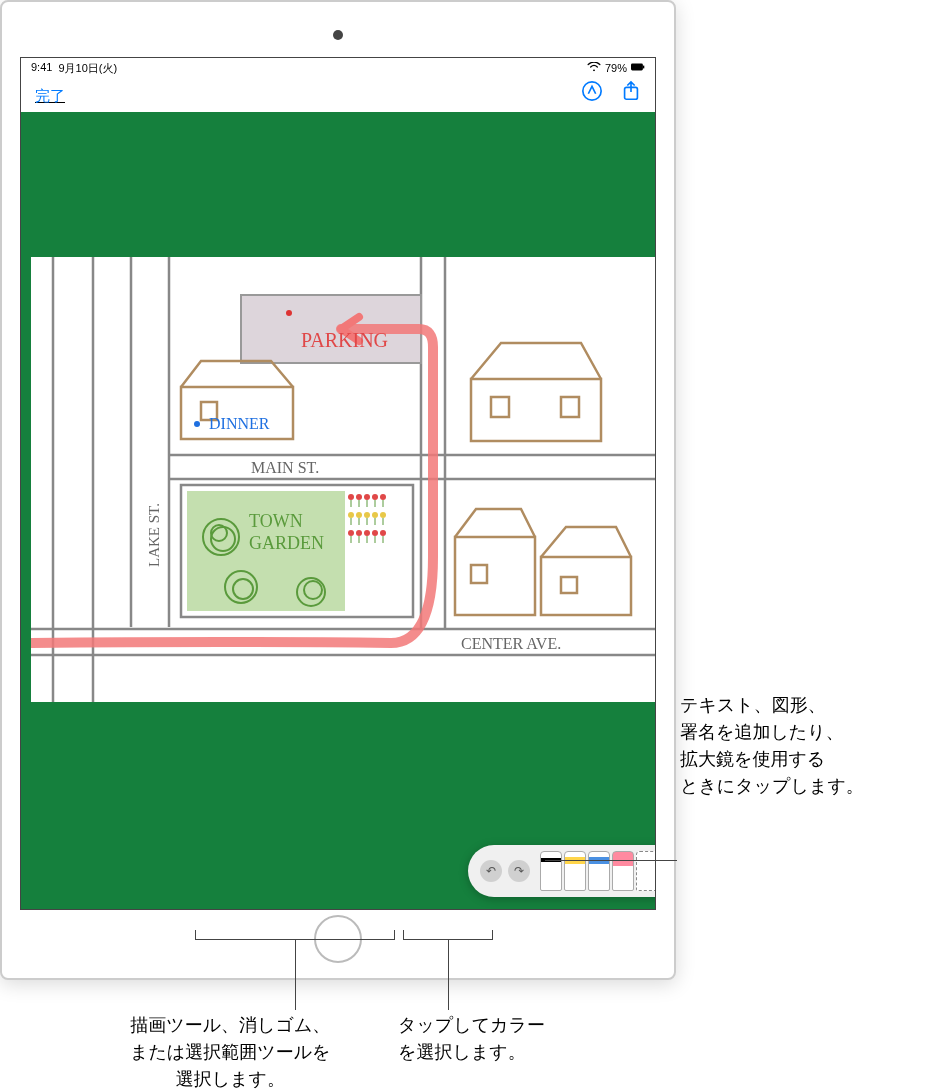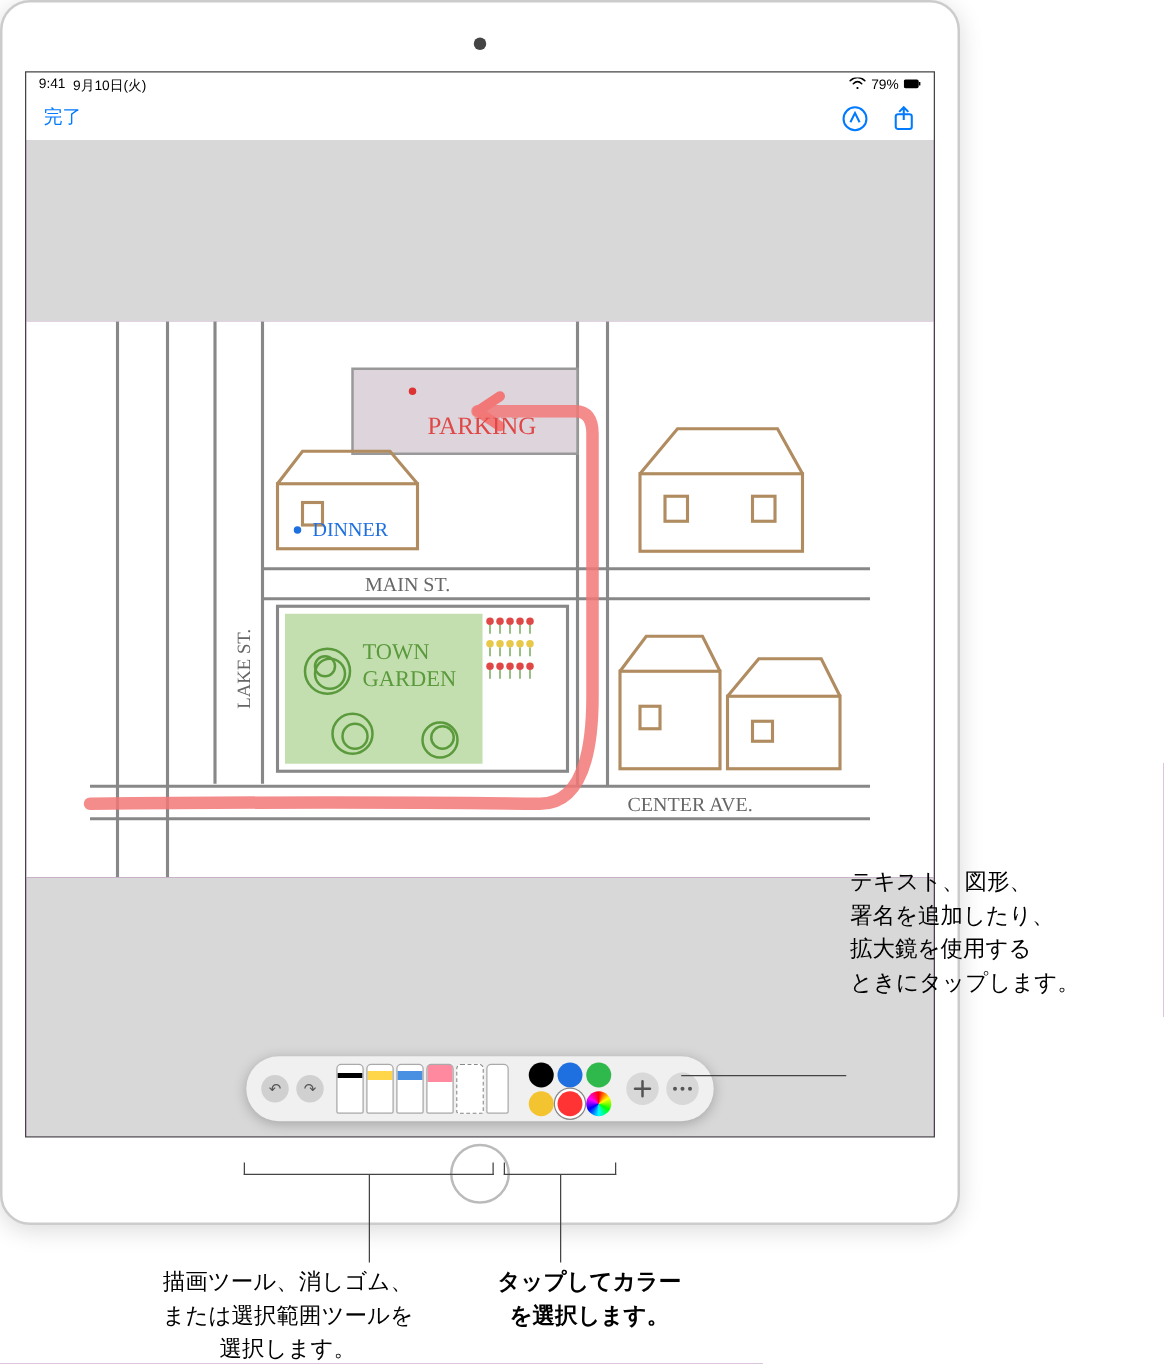--- a/index.html
+++ b/index.html
@@ -1,48 +1,48 @@
 <!DOCTYPE html>
 <html><head>
 <meta charset="utf-8">
 <style>
   * { box-sizing: border-box; margin: 0; padding: 0; }
   body { background: #fff; font-family: -apple-system, "Hiragino Sans", sans-serif; width: 931px; height: 1091px; position: relative; }
   
   .ipad-frame {
     position: absolute;
     left: 0; top: 0;
-    width: 768px; height: 980px;
+    width: 676px; height: 980px;
     background: #fff;
-    border-radius: 24px;
+    border-radius: 8px;
     border: 2px solid #ccc;
     box-shadow: 0 4px 20px rgba(0,0,0,0.15);
   }
   .camera { position: absolute; top: 28px; left: 50%; transform: translateX(-50%); width: 10px; height: 10px; border-radius: 50%; background: #444; }
   .home-btn { position: absolute; bottom: 15px; left: 50%; transform: translateX(-50%); width: 48px; height: 48px; border-radius: 50%; border: 2px solid #bbb; background: #fff; }
   
   .screen {
     position: absolute;
     left: 18px; right: 18px; top: 55px; bottom: 68px;
     background: #fff;
     border: 1px solid #444;
     overflow: hidden;
   }
   
   .status-bar { display: flex; justify-content: space-between; align-items: center; padding: 3px 10px; font-size: 11px; height: 20px; }
   .status-left { display: flex; gap: 6px; }
   .status-right { display: flex; gap: 4px; align-items: center; }
   .wifi-icon, .battery-icon { width: 14px; height: 10px; }
   
-  .nav-bar { display: flex; justify-content: space-between; align-items: flex-start; padding: 6px 14px; height: 34px; }
+  .nav-bar { display: flex; justify-content: space-between; align-items: flex-end; padding: 6px 14px; height: 34px; text-decoration: underline; }
   .nav-left { color: #007aff; font-size: 15px; }
   .nav-right { display: flex; gap: 18px; align-items: center; }
   .nav-icon { color: #007aff; }
   
-  .content-area { background: #701a75; height: calc(100% - 54px); display: flex; flex-direction: column; }
+  .content-area { background: #15803d; height: calc(100% - 54px); display: flex; flex-direction: column; align-items: flex-end; }
   .grey-band { flex: 0 0 auto; background: #d8d8d8; }
   .grey-top { height: 145px; }
   .grey-bottom { flex: 1; position: relative; }
   
   .sketch-canvas { background: #fff; height: 445px; position: relative; overflow: hidden; }
   .sketch-canvas svg { width: 100%; height: 100%; }
   
   .markup-toolbar {
     position: absolute;
     bottom: 12px; left: 50%; transform: translateX(-50%);
@@ -287,21 +287,21 @@
     </div>
   </div>
 </div>
 
 <div class="callout" style="left:680px; top:692px; white-space:pre-line;">テキスト、図形、
 署名を追加したり、
 拡大鏡を使用する
 ときにタップします。</div>
 <div class="callout-line" style="left:545px; top:860px; width:132px; height:1px;"></div>
 
-<div class="callout" style="left:398px; top:1012px; white-space:pre-line; text-align:center;font-weight:bold;">タップしてカラー
+<div class="callout" style="left:398px; top:1012px; white-space:pre-line; ">タップしてカラー
 を選択します。</div>
 <div class="callout-bracket" style="left:403px; top:930px; width:90px; height:10px;"></div>
 <div class="callout-line" style="left:448px; top:940px; width:1px; height:70px;"></div>
 
 <div class="callout" style="left:130px; top:1012px; white-space:pre-line; text-align:center;">描画ツール、消しゴム、
 または選択範囲ツールを
 選択します。</div>
 <div class="callout-bracket" style="left:195px; top:930px; width:200px; height:10px;"></div>
 <div class="callout-line" style="left:295px; top:940px; width:1px; height:70px;"></div>
 

